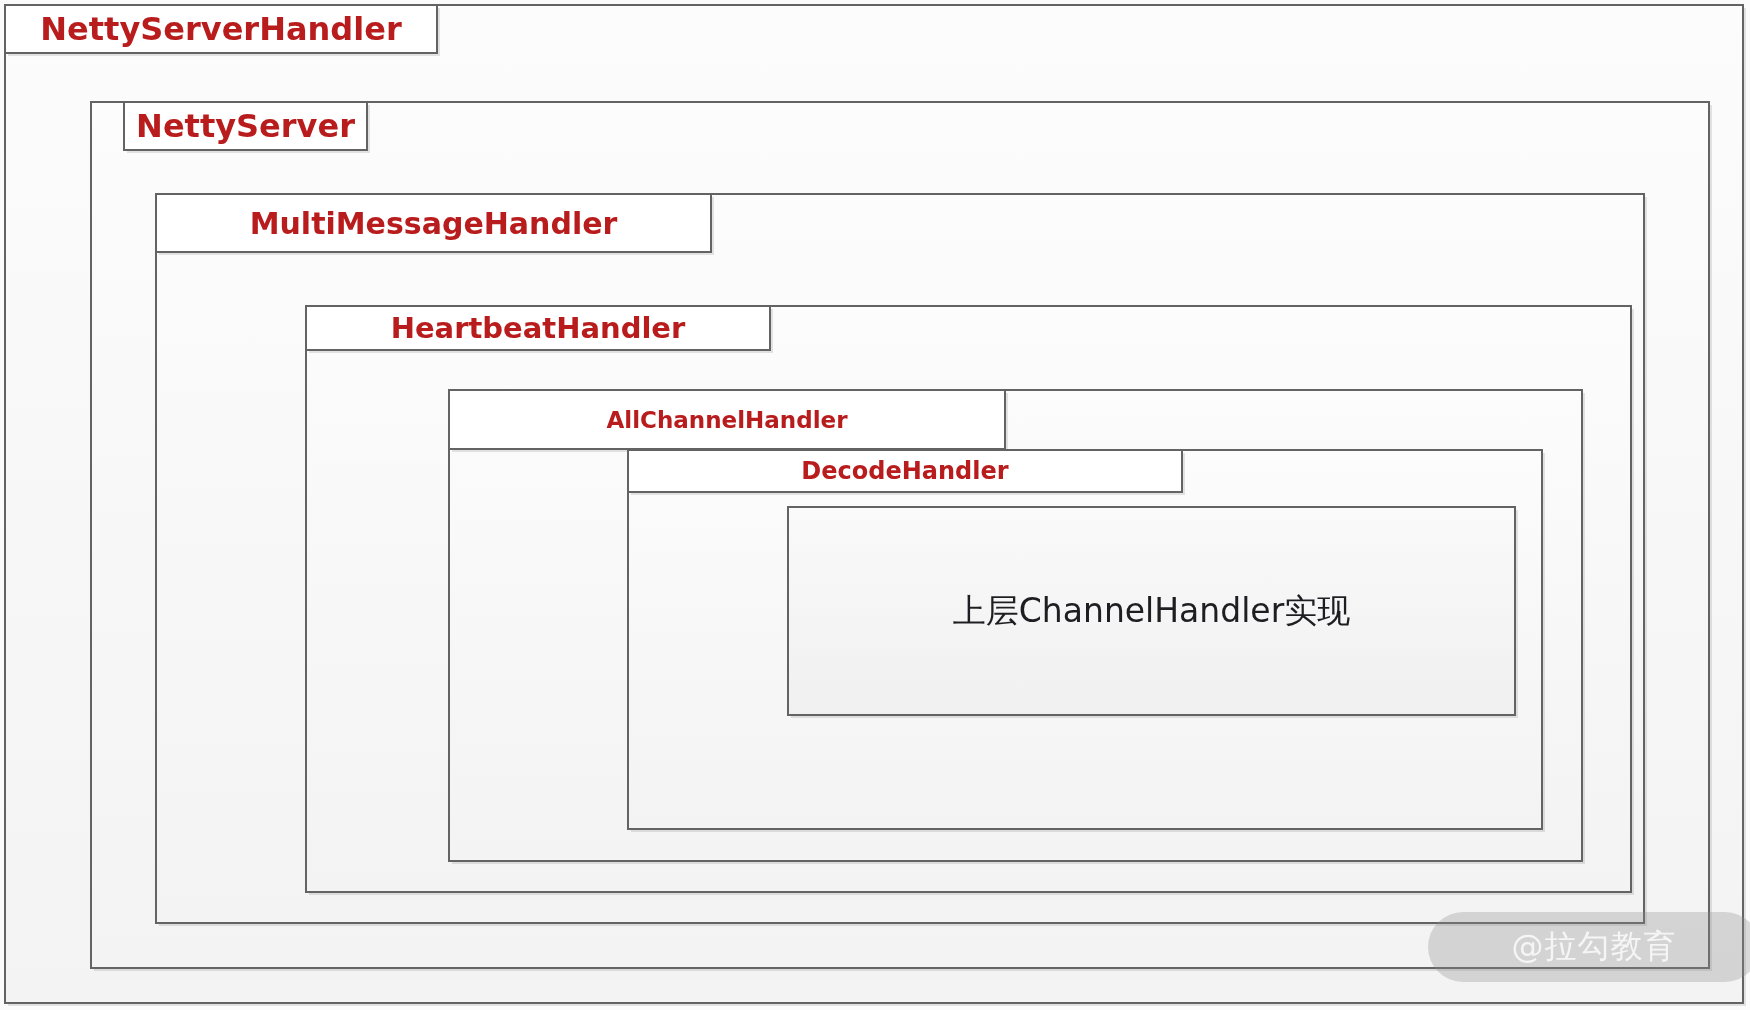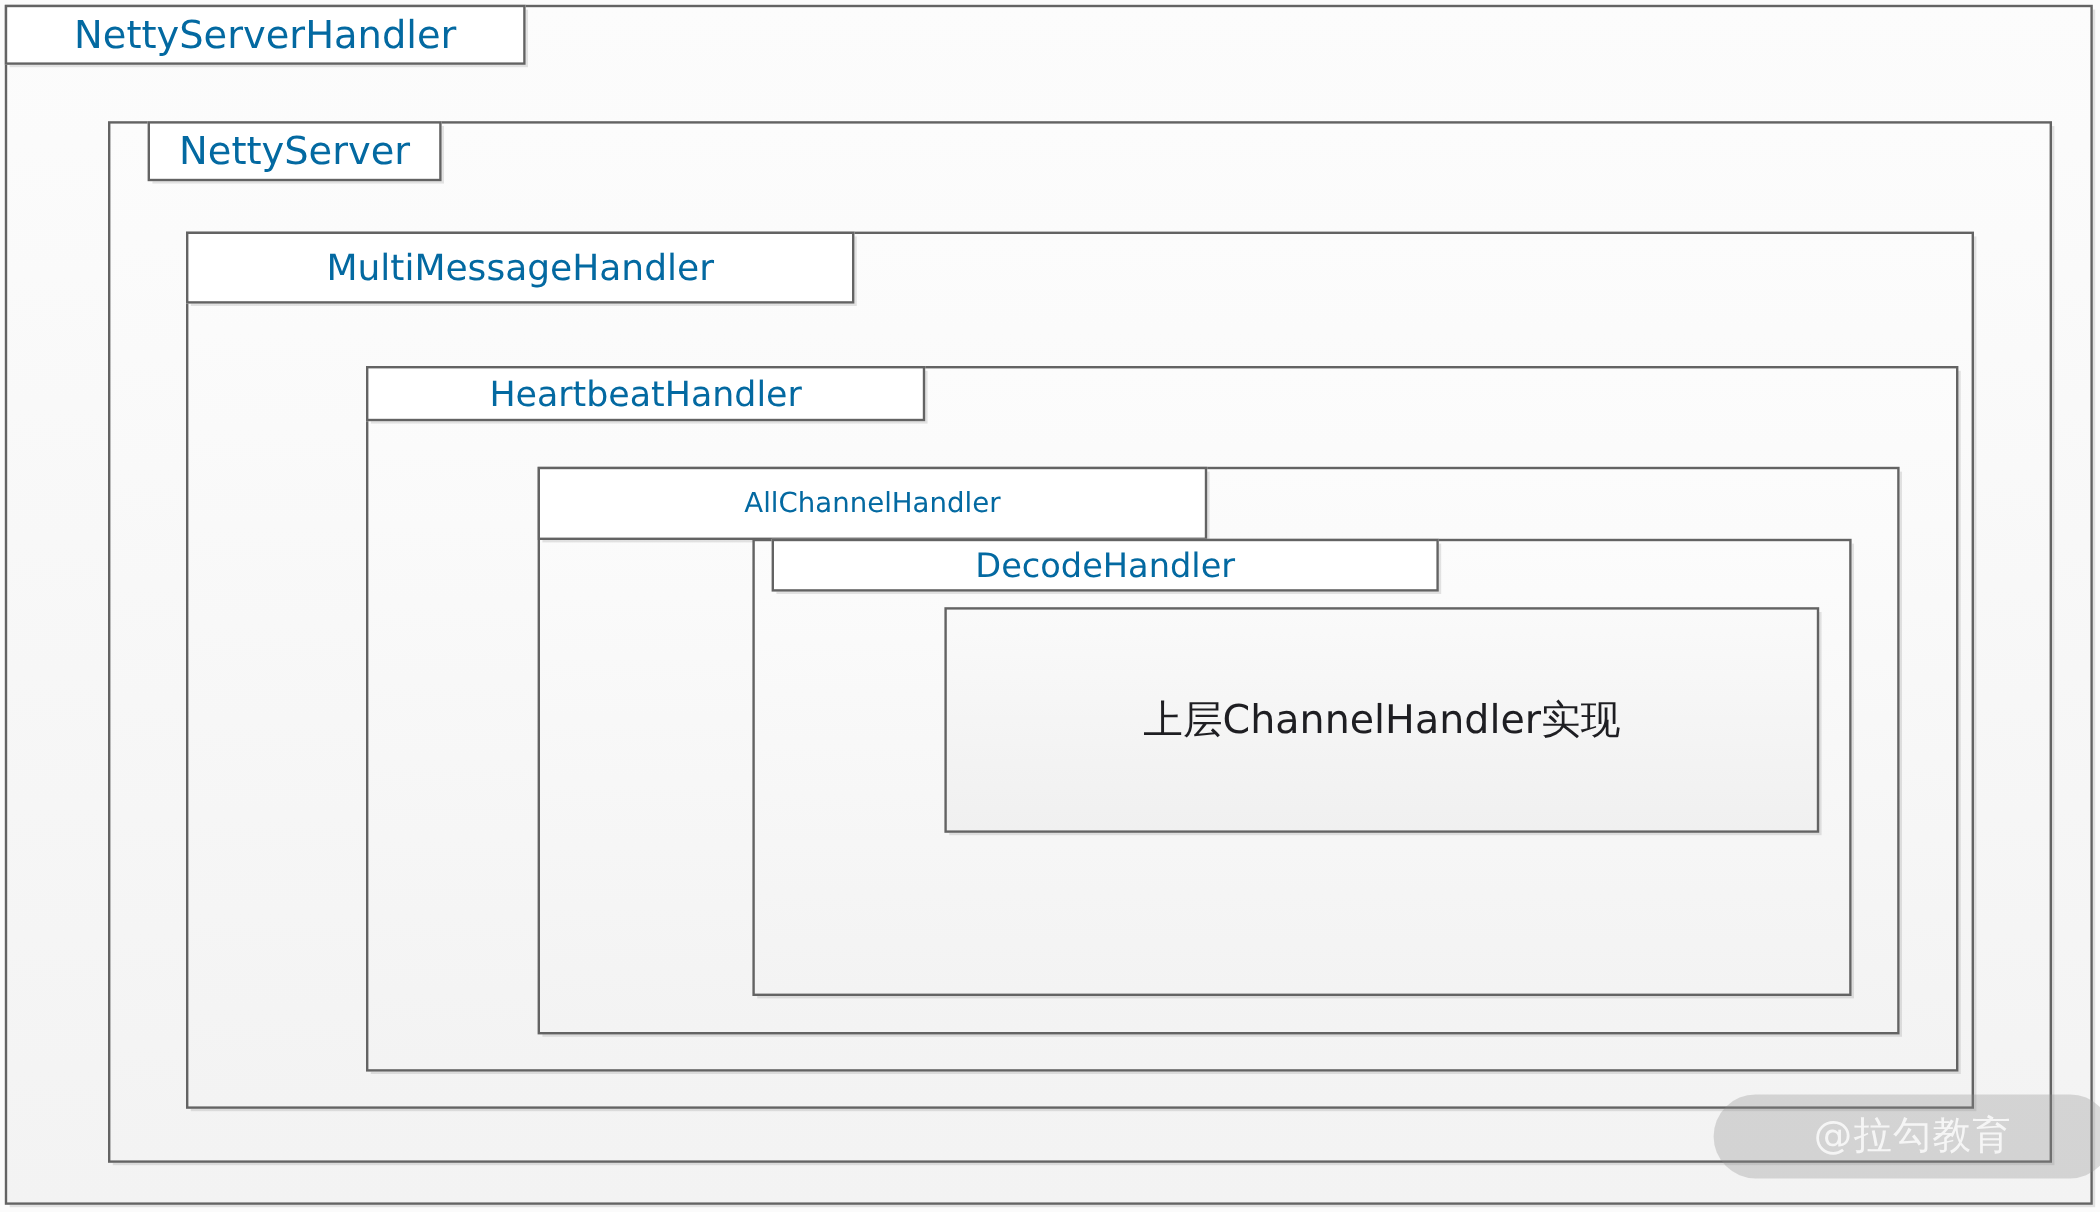--- a/index.html
+++ b/index.html
@@ -38,22 +38,22 @@
     position: absolute;
     left: -2px;
     top: -2px;
     box-sizing: border-box;
     border: 2px solid #636363;
     background: #ffffff;
     box-shadow: 3px 3px 0 -1px rgba(0,0,0,0.10);
     display: flex;
     align-items: center;
     justify-content: center;
-    color: #0369a1;
-    font-weight: 400;
+    color: #b91c1c;
+    font-weight: 700;
     white-space: nowrap;
     overflow: hidden;
   }
 
   
   .leaf {
     position: absolute;
     box-sizing: border-box;
     border: 2px solid #636363;
     background: linear-gradient(180deg, #fafafa 0%, #f0f0f0 100%);
@@ -115,26 +115,26 @@
     </div>
   </div>
 
   <div class="layer" id="layer-4" style="left: 448px; top: 389px; width: 1135px; height: 473px; z-index: 14;">
     <div class="tab" id="tab-4" style="width: 558px; height: 61px; font-size: 23px;">
       <span>AllChannelHandler</span>
     </div>
   </div>
 
   <div class="layer" id="layer-5" style="left: 627px; top: 449px; width: 916px; height: 381px; z-index: 15;">
-    <div class="tab" id="tab-5" style="width: 556px; height: 44px; font-size: 28px; margin-left: 16px;">
+    <div class="tab" id="tab-5" style="width: 556px; height: 44px; font-size: 24px;">
       <span>DecodeHandler</span>
     </div>
   </div>
 
-  <div class="leaf" id="leaf-box" style="left: 787px; top: 506px; width: 729px; height: 188px; z-index: 16;">
+  <div class="leaf" id="leaf-box" style="left: 787px; top: 506px; width: 729px; height: 210px; z-index: 16;">
     <div class="leaf-line">上层ChannelHandler实现</div>
   </div>
 
   <div id="watermark" style="left: 1428px; top: 912px; width: 332px; height: 70px; background: rgba(140, 140, 140, 0.3); color: rgba(255, 255, 255, 0.78); z-index: 100;">
     <span>@拉勾教育</span>
   </div>
 
 </div>
 
 </body></html>

